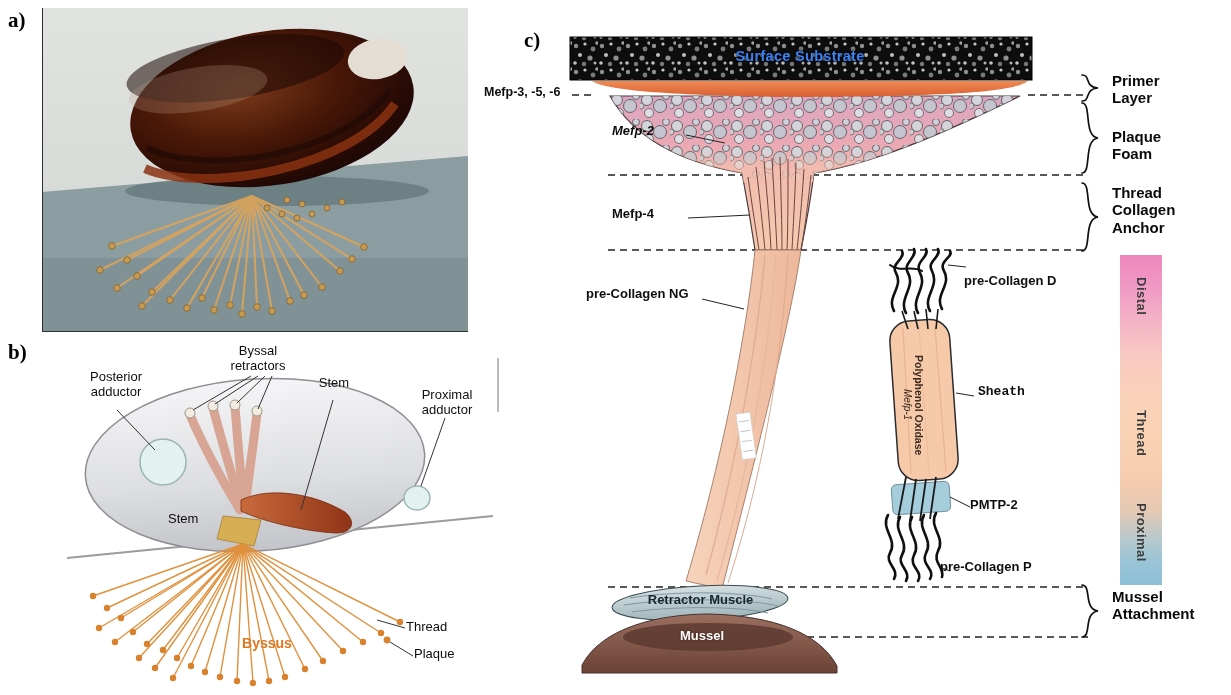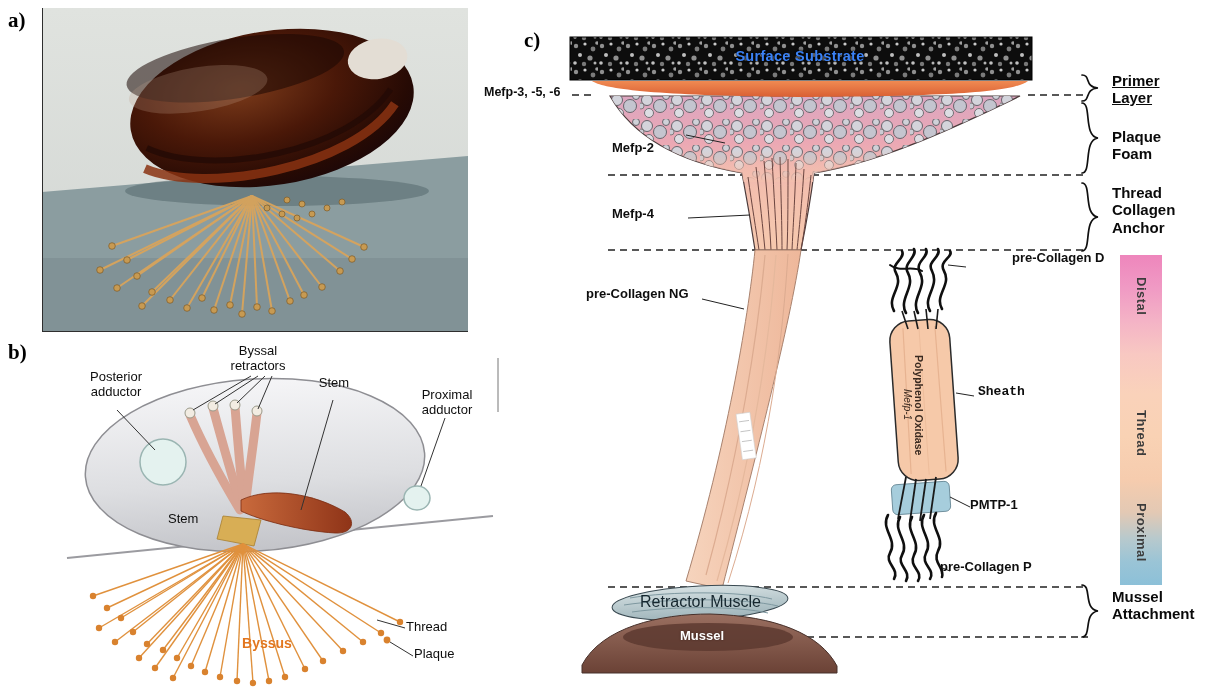--- a/index.html
+++ b/index.html
@@ -17,21 +17,21 @@
   .substrate-title{font-size:14.5px;font-weight:bold;letter-spacing:.3px;
                    text-shadow:0 0 3px #000,0 0 2px #000;}
   .blabel{font-size:15px;font-weight:bold;line-height:1.15;color:#0a0a0a;}
   .barlbl{position:absolute;writing-mode:vertical-rl;text-align:center;font-size:13px;
           font-weight:bold;color:#3c3c3c;letter-spacing:.5px;}
   .byssus{color:#e2761f;font-weight:bold;font-size:14px;}
   .cyl-lbl{position:absolute;writing-mode:vertical-rl;height:150px;text-align:center;
            color:#3a2a20;}
   .cyl-main{font-size:10.5px;font-weight:bold;}
   .cyl-sub{font-size:10px;font-style:italic;}
-  .muscle-txt{font-size:16px;font-weight:normal;color:#15262e;}
+  .muscle-txt{font-size:13px;font-weight:bold;color:#15262e;}
   .mussel-txt{font-size:13px;font-weight:bold;color:#fff;text-shadow:0 0 2px #3a241e;}
 </style>
 </head>
 <body>
 
 <div class="stage">
 
   <span class="panel-letter" style="left:8px;top:8px;">a)</span>
 
   <svg style="left:42px;top:8px;" width="426" height="324" viewBox="0 0 426 324">
@@ -400,35 +400,35 @@
       <line x1="182" y1="284" x2="224" y2="294"></line>
       <line x1="428" y1="250" x2="446" y2="252"></line>
       <line x1="436" y1="378" x2="454" y2="381"></line>
       <line x1="430" y1="482" x2="450" y2="492"></line>
       <line x1="420" y1="552" x2="430" y2="556"></line>
     </g>
   </svg>
 
   <div class="lbl ctr white substrate-title" style="left:700px;top:48px;width:200px;">Surface Substrate</div>
   <div class="lbl rt b sm" style="left:484px;top:85px;width:86px;">Mefp-3, -5, -6</div>
-  <div class="lbl rt b" style="left:612px;top:141px;width:72px;">Mefp-2</div>
+  <div class="lbl rt b" style="left:612px;top:124px;width:72px;font-style:italic;">Mefp-2</div>
   <div class="lbl rt b" style="left:612px;top:207px;width:72px;">Mefp-4</div>
   <div class="lbl rt b" style="left:586px;top:287px;width:110px;">pre-Collagen NG</div>
-  <div class="lbl b" style="left:964px;top:251px;width:110px;margin-left:48px;">pre-Collagen D</div>
+  <div class="lbl b" style="left:964px;top:274px;width:110px;">pre-Collagen D</div>
   <div class="lbl b" style="left:978px;top:385px;width:60px;font-family:Liberation Mono, monospace;">Sheath</div>
-  <div class="lbl b" style="left:970px;top:498px;width:70px;">PMTP-1</div>
+  <div class="lbl b" style="left:970px;top:498px;width:70px;">PMTP-2</div>
   <div class="lbl b" style="left:940px;top:560px;width:112px;">pre-Collagen P</div>
   <div class="cyl-lbl" style="left:902px;top:330px;">
     <div class="cyl-main">Polyphenol Oxidase</div>
     <div class="cyl-sub">Mefp-1</div>
   </div>
   <div class="lbl ctr muscle-txt" style="left:628px;top:593px;width:145px;">Retractor Muscle</div>
   <div class="lbl ctr mussel-txt" style="left:652px;top:629px;width:100px;">Mussel</div>
 
-  <div class="lbl blabel" style="left:1112px;top:72px;width:115px;text-decoration:underline;">Primer
+  <div class="lbl blabel" style="left:1112px;top:72px;width:115px;">Primer
 Layer</div>
   <div class="lbl blabel" style="left:1112px;top:128px;width:115px;">Plaque
 Foam</div>
   <div class="lbl blabel" style="left:1112px;top:184px;width:115px;">Thread
 Collagen
 Anchor</div>
   <div class="lbl blabel" style="left:1112px;top:588px;width:118px;">Mussel
 Attachment</div>
 
   <div class="barlbl" style="left:1134px;top:262px;height:68px;">Distal</div>

